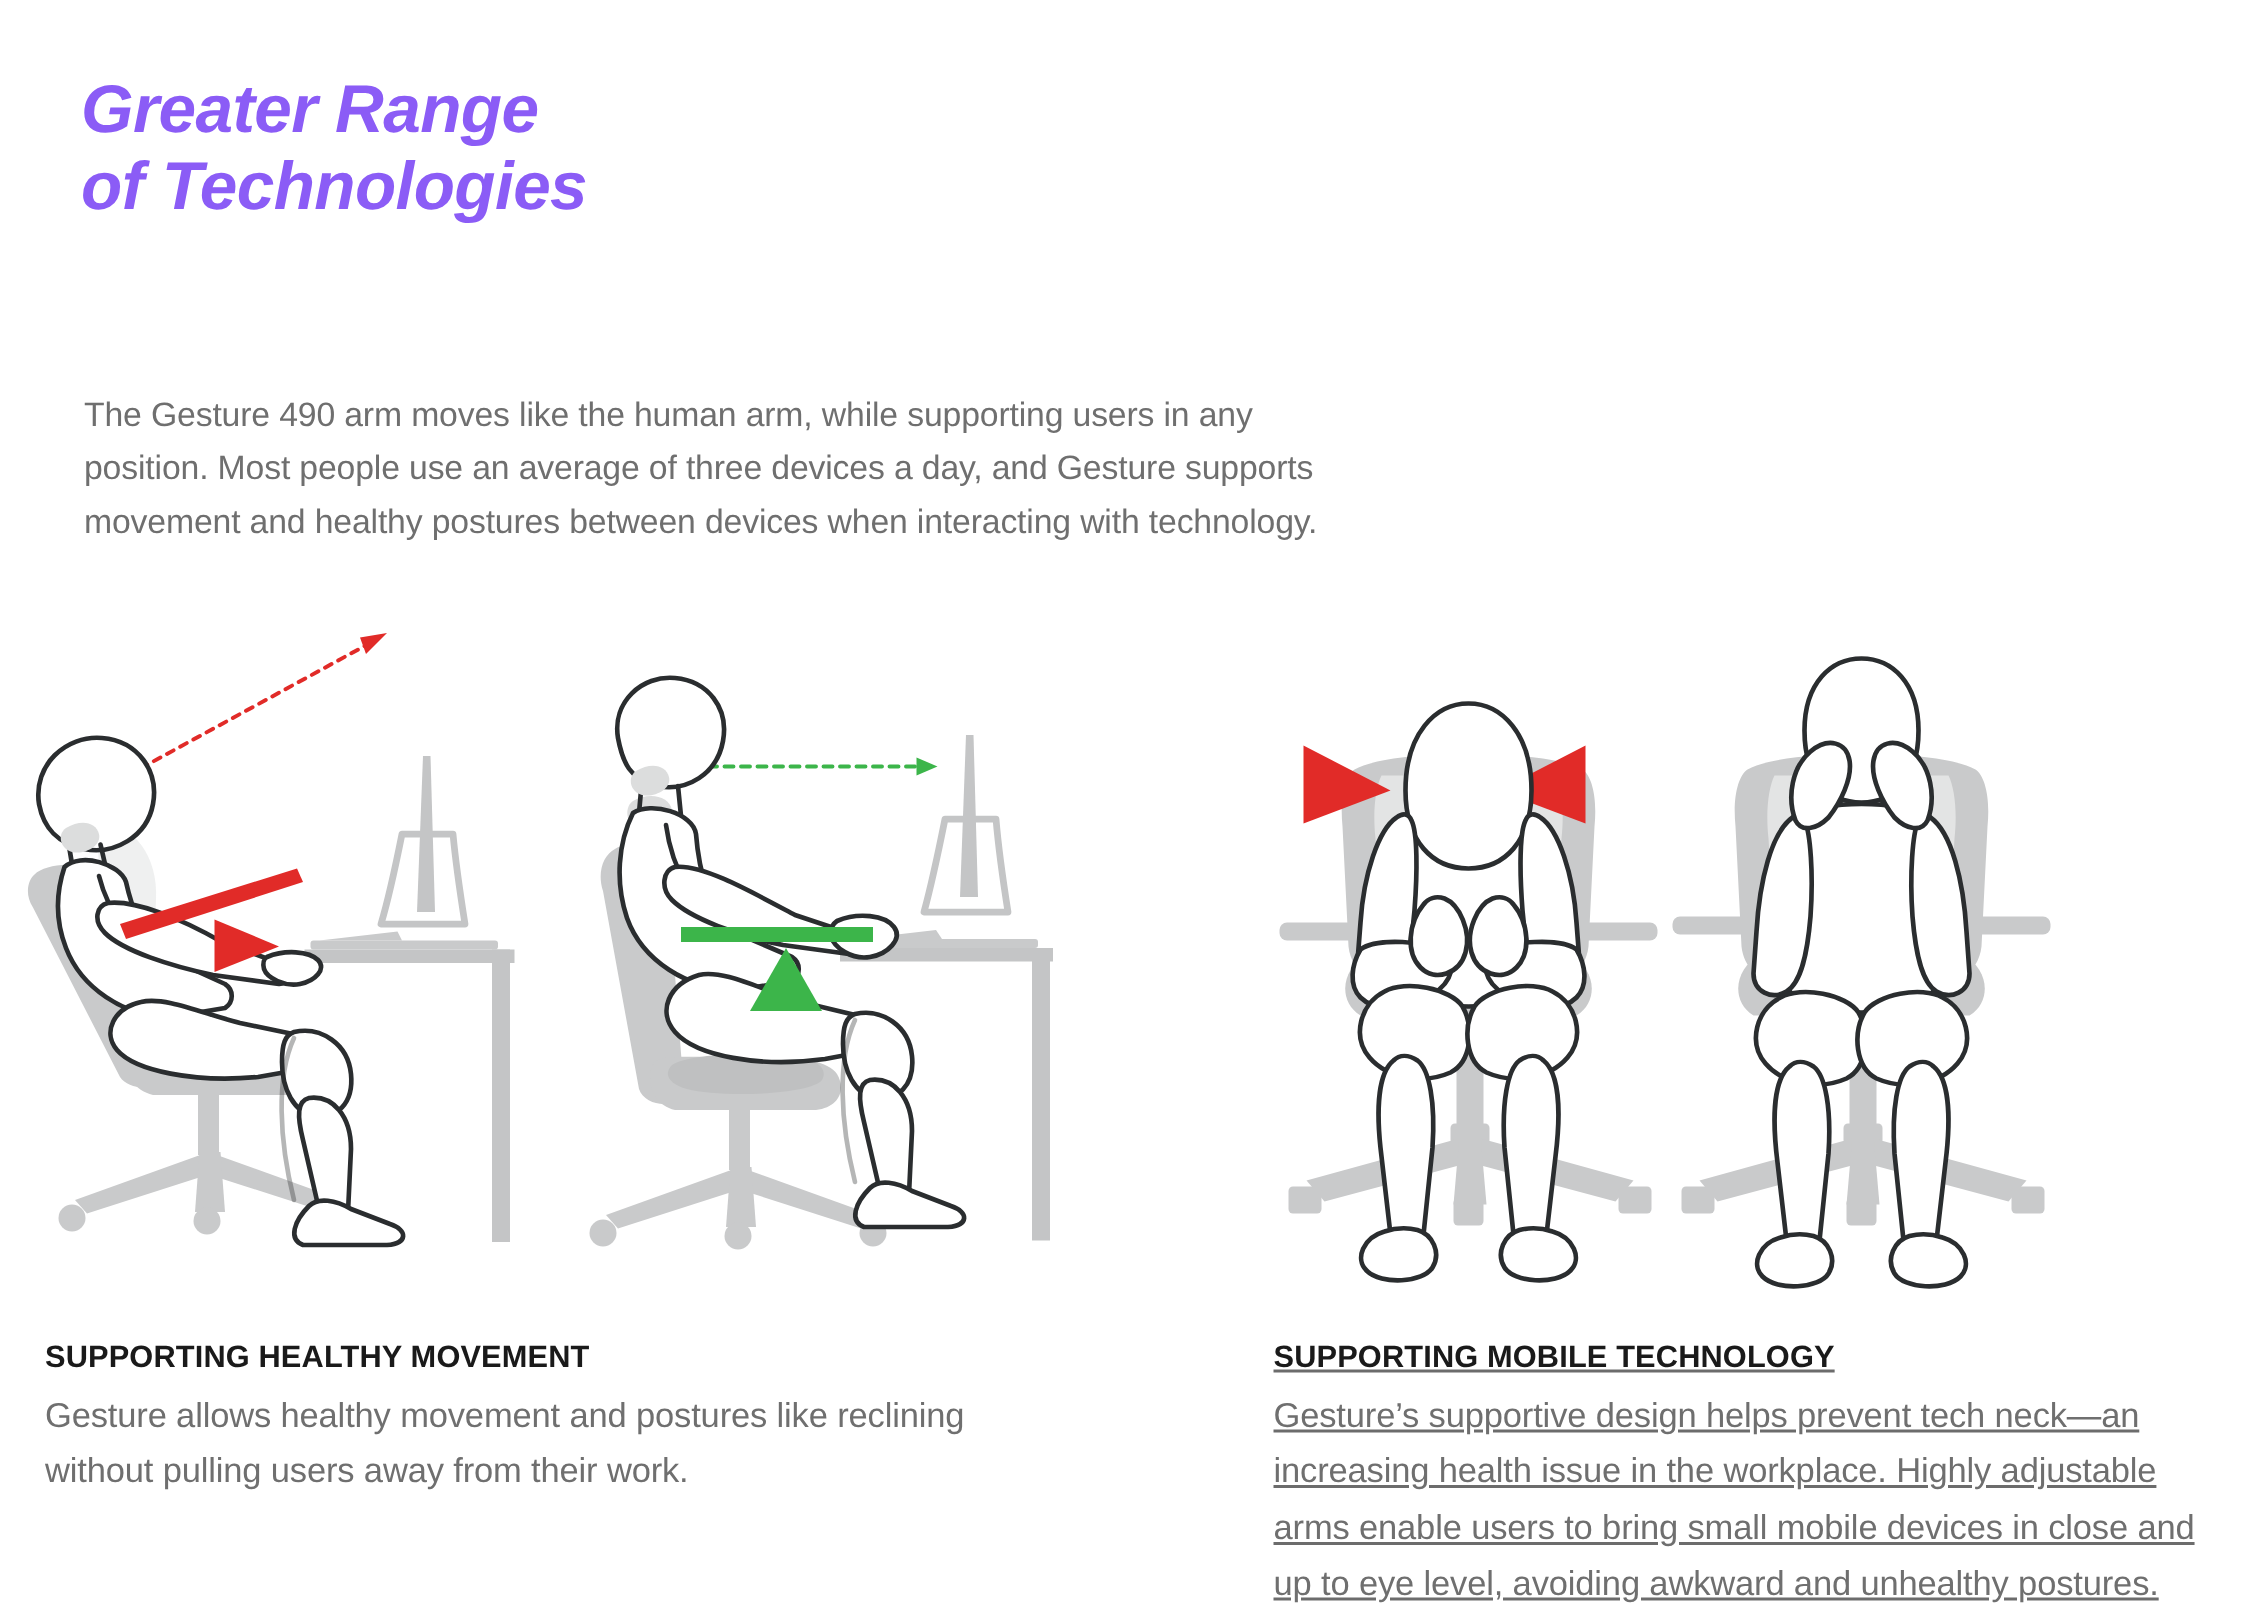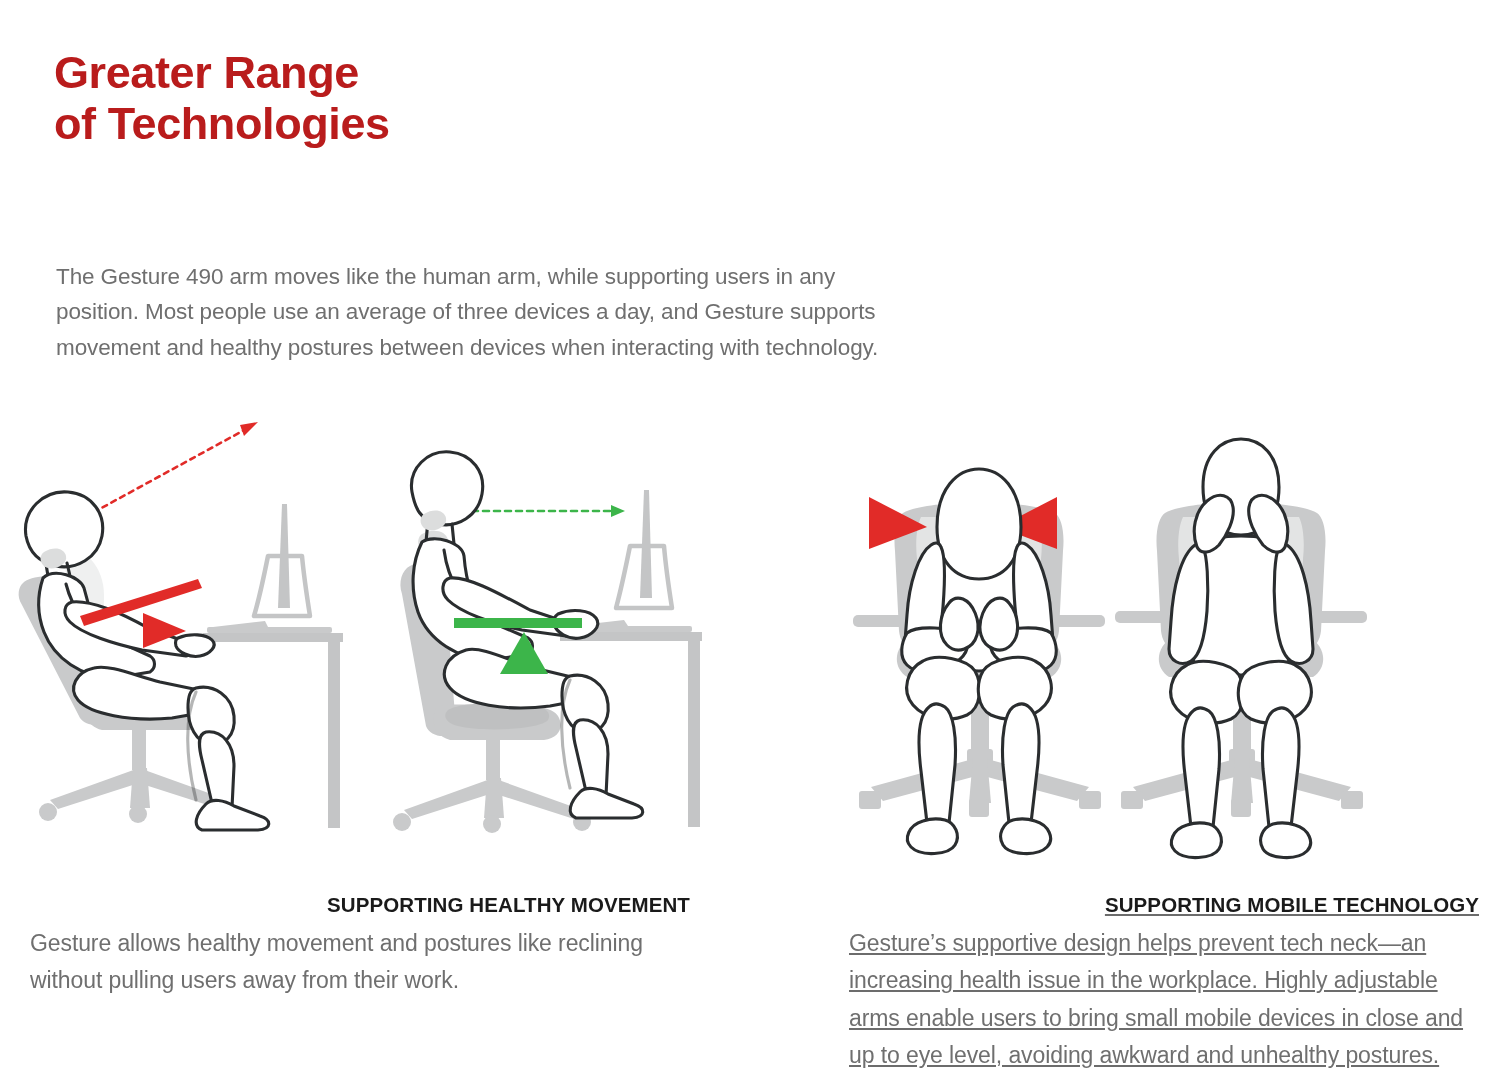--- a/index.html
+++ b/index.html
@@ -23,23 +23,24 @@
 
   
   .title {
     position: absolute;
     left: 54px;
     top: 18px;
     width: 700px;
     font-size: 45px;
     line-height: 1.13;
     font-weight: bold;
-    color: #b91c1c;
+    color: #8b5cf6;
     letter-spacing: -0.4px;
     white-space: pre-line;
+    font-style: italic;
   }
 
   .intro {
     position: absolute;
     left: 56px;
     top: 236px;
     width: 840px;
     font-size: 22.5px;
     line-height: 1.58;
     color: #6f6f6f;
@@ -78,21 +79,20 @@
   }
   .caption-col.left  { left: 30px;  width: 660px; }
   .caption-col.right { left: 849px; width: 630px; text-decoration: underline; }
 
   .cap-head {
     font-size: 20.5px;
     font-weight: bold;
     color: #1a1a1a;
     letter-spacing: 0.1px;
     margin: 0 0 8px 0;
-    text-align: right;
   }
   .cap-body {
     font-size: 23px;
     line-height: 1.62;
     color: #6f6f6f;
     letter-spacing: -0.1px;
     margin: 0;
   }
 </style>
 </head>

